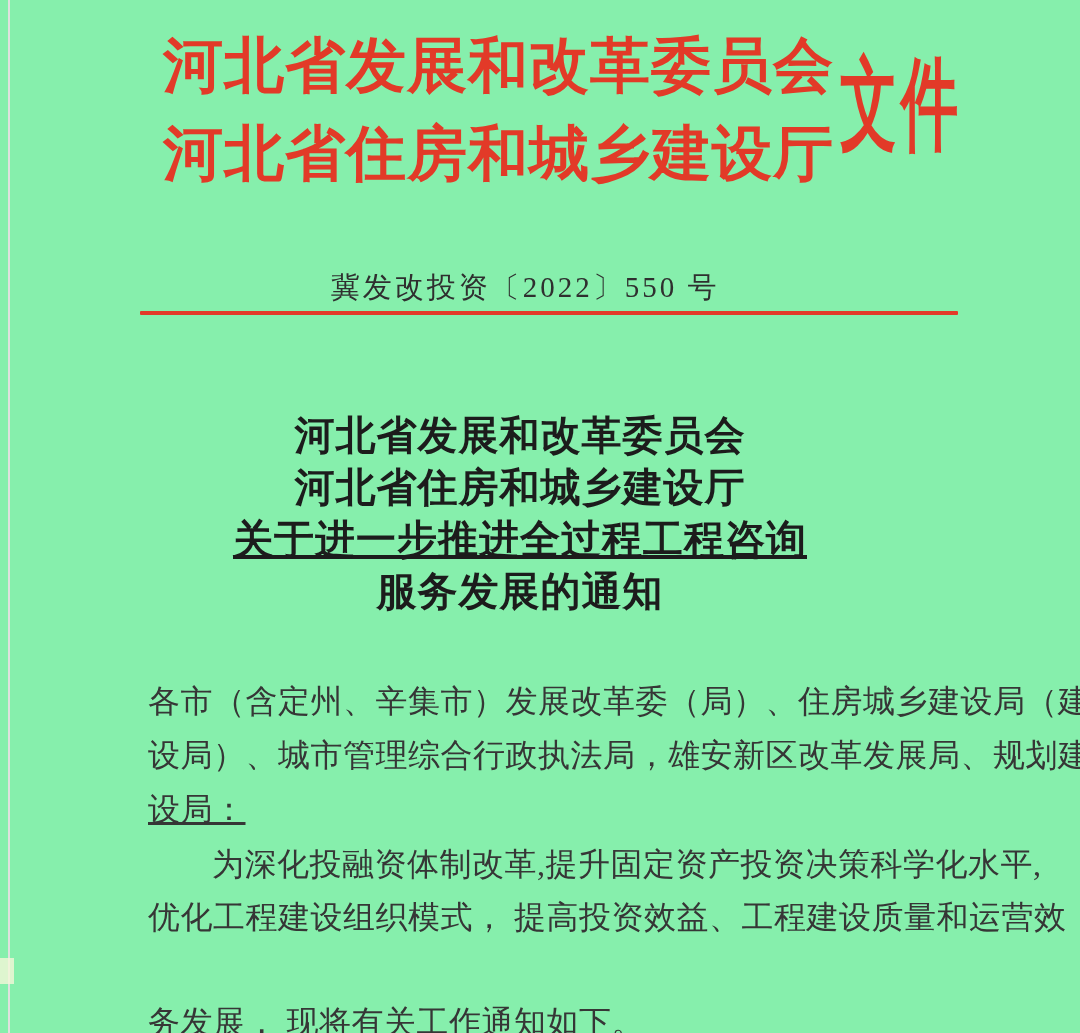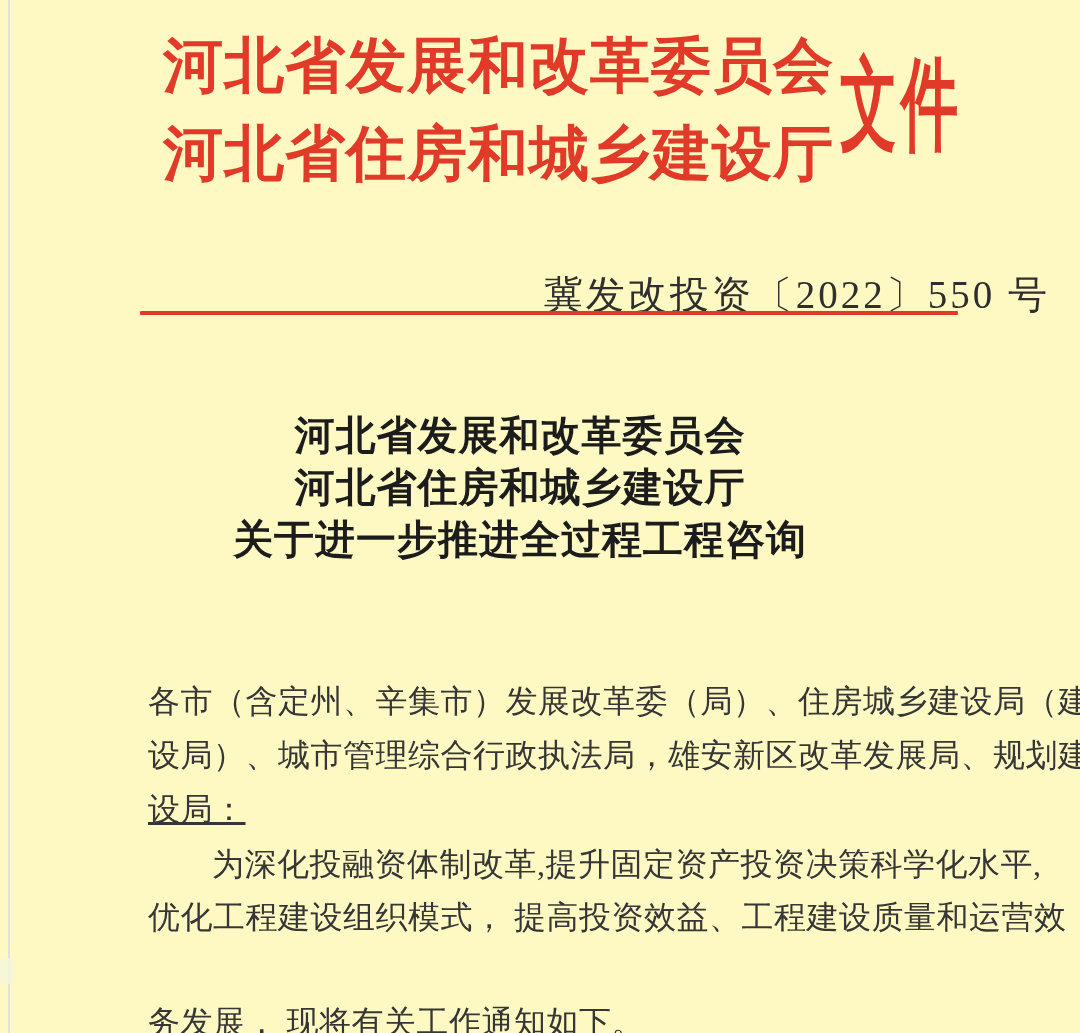--- a/index.html
+++ b/index.html
@@ -4,21 +4,21 @@
 <style>
   html, body {
     margin: 0;
     padding: 0;
     background: #ffffff;
   }
   .page {
     position: relative;
     width: 1080px;
     height: 1033px;
-    background: #fef9c3;
+    background: #86efac;
     overflow: hidden;
     font-family: "Liberation Serif", "DejaVu Serif", serif;
   }
   
   .scan-edge {
     position: absolute;
     left: 8px;
     top: 0;
     width: 2px;
     height: 100%;
@@ -60,22 +60,22 @@
     transform: scaleY(1.78);
     transform-origin: 0 0;
     white-space: nowrap;
   }
   
   .ref-number {
     position: absolute;
     left: 0;
     top: 268px;
     width: 1050px;
-    text-align: right;
-    font-size: 39px;
+    text-align: center;
+    font-size: 29px;
     color: #2f2f2f;
     letter-spacing: 3px;
     white-space: nowrap;
   }
   
   .red-line {
     position: absolute;
     left: 140px;
     top: 311px;
     width: 818px;
@@ -91,21 +91,21 @@
     text-align: center;
     font-weight: 700;
     font-size: 40px;
     line-height: 1.1;
     color: #1c1c1c;
     letter-spacing: 1px;
     white-space: nowrap;
   }
   .title-1 { top: 414px; }
   .title-2 { top: 466px; }
-  .title-3 { top: 518px; }
+  .title-3 { top: 518px; text-decoration: underline; }
   .title-4 { top: 570px; }
   
   .body-line {
     position: absolute;
     left: 148px;
     font-size: 32px;
     line-height: 1.1;
     color: #363636;
     letter-spacing: 0.5px;
     white-space: nowrap;
@@ -132,20 +132,21 @@
 
   <div class="doc-type">文件</div>
 
   <div class="ref-number">冀发改投资〔2022〕550 号</div>
 
   <div class="red-line"></div>
 
   <div class="title-line title-1">河北省发展和改革委员会</div>
   <div class="title-line title-2">河北省住房和城乡建设厅</div>
   <div class="title-line title-3">关于进一步推进全过程工程咨询</div>
+  <div class="title-line title-4">服务发展的通知</div>
 
   <div class="body-line recip-1">各市（含定州、辛集市）发展改革委（局）、住房城乡建设局（建</div>
   <div class="body-line recip-2">设局）、城市管理综合行政执法局，雄安新区改革发展局、规划建</div>
   <div class="body-line recip-3">设局：</div>
 
   <div class="body-line para-2">优化工程建设组织模式， 提高投资效益、工程建设质量和运营效</div>
   <div class="body-line para-1">为深化投融资体制改革,提升固定资产投资决策科学化水平,</div>
   <div class="body-line para-4">务发展， 现将有关工作通知如下。</div>
 
 </div>

